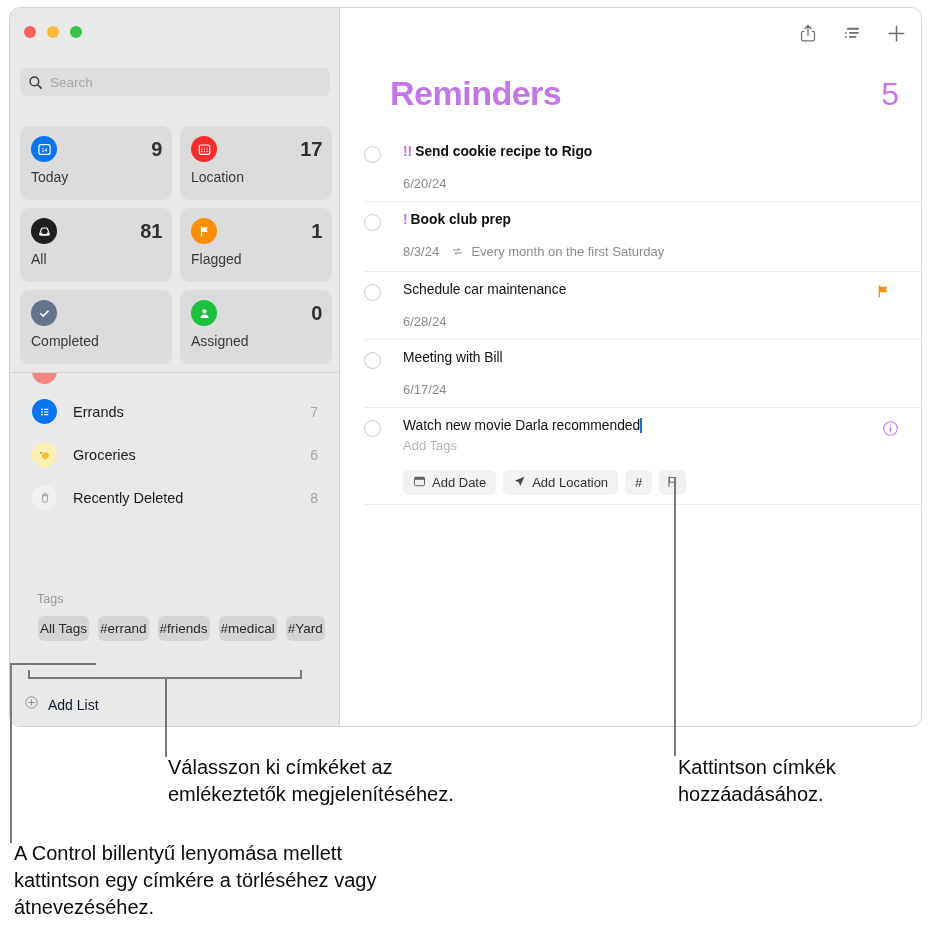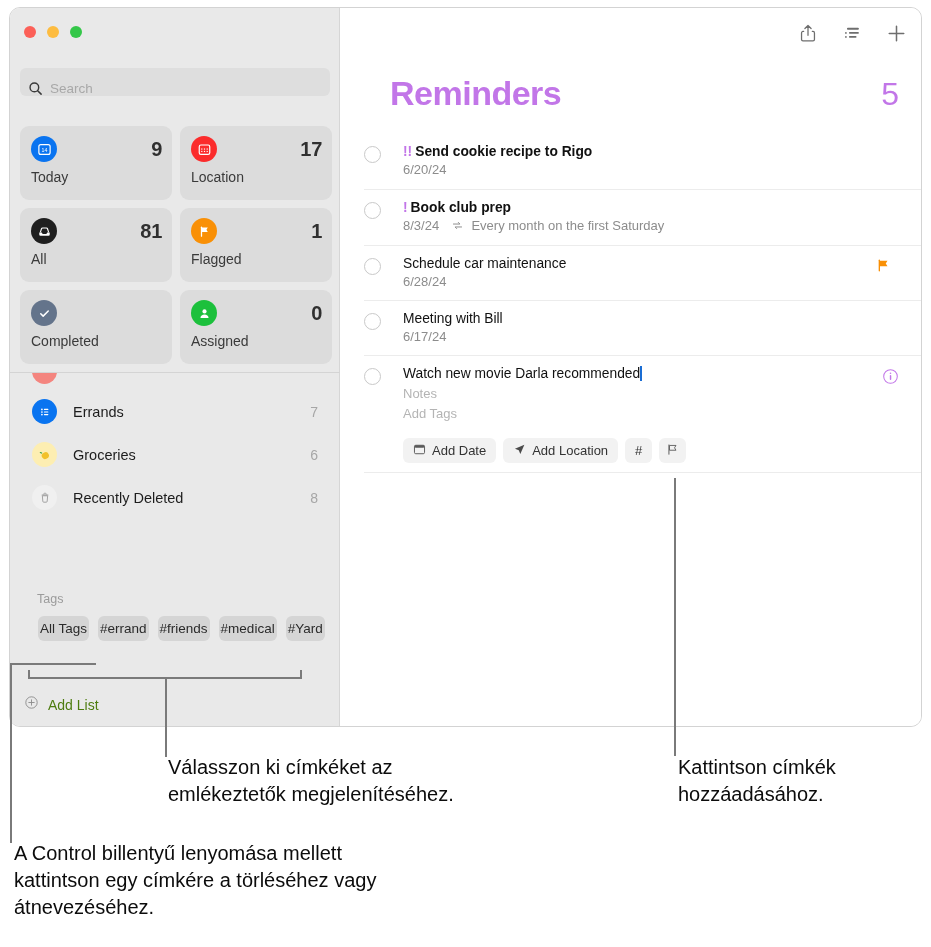--- a/index.html
+++ b/index.html
@@ -33,21 +33,21 @@
   .traffic { position: absolute; left: 14px; top: 18px; display: flex; gap: 11px; }
   .tl { width: 12px; height: 12px; border-radius: 50%; }
   .tl.red { background: #fc6058; }
   .tl.yellow { background: #fdbc40; }
   .tl.green { background: #34c749; }
 
   .search-wrap {
     position: absolute; left: 10px; top: 60px;
     width: 310px; height: 28px;
     background: #dedede; border-radius: 6px;
-    display: flex; align-items: flex-end; padding: 0 8px;
+    display: flex; align-items: center; padding: 0 8px;
   }
   .search-ico { width: 15px; height: 15px; flex: 0 0 15px; margin-right: 7px; }
   .search-input {
     border: 0; outline: 0; background: transparent;
     font-family: "Liberation Sans", sans-serif; font-size: 13.5px;
     color: #262626; width: 100%;
   }
   .search-input::placeholder { color: #a8a8a8; }
 
   
@@ -106,21 +106,21 @@
   .tags-wrap { position: absolute; left: 28px; top: 608px; width: 290px; display: flex; flex-wrap: wrap; gap: 7px 9px; }
   .tag-chip {
     background: #d5d5d5; border-radius: 6px;
     padding: 5px 2px; font-size: 13.5px; color: #2a2a2a;
   }
 
   .addlist {
     position: absolute; left: 14px; bottom: 12px;
     display: flex; align-items: center; gap: 9px;
   }
-  .addlist-label { font-size: 14px; color: #4d7c0f; }
+  .addlist-label { font-size: 14px; color: #0f172a; }
 
   
   .main { flex: 1; background: #fff; position: relative; }
   .toolbar { position: absolute; right: 14px; top: 14px; display: flex; align-items: center; gap: 22px; }
   .tb-btn { width: 22px; height: 22px; display: flex; align-items: center; justify-content: center; cursor: pointer; }
 
   .main-title-row {
     position: absolute; left: 26px; right: 22px; top: 66px;
     display: flex; align-items: baseline; justify-content: space-between; margin-left: 24px;
   }
@@ -135,21 +135,21 @@
   .rem-row + .rem-row { border-top: 1px solid #ececec; }
   .rem-last { border-bottom: 1px solid #ececec; }
   .rem-circle {
     width: 17px; height: 17px; border-radius: 50%;
     border: 1.4px solid #c9c9c9; flex: 0 0 17px; margin-top: 3px;
   }
   .rem-body { margin-left: 22px; flex: 1; }
   .rem-title { font-size: 13.8px; color: #111; font-weight: bold; line-height: 18px; }
   .rem-title.plain { font-weight: normal; color: #111; }
   .prio { color: #c276e8; font-weight: bold; margin-right: 3px; }
-  .rem-meta { font-size: 13px; color: #8c8c8c; margin-top: 0; line-height: 17px; }
+  .rem-meta { font-size: 13px; color: #8c8c8c; margin-top: 14px; line-height: 17px; }
   .repeat-ico { display: inline-block; vertical-align: -2px; margin: 0 4px 0 8px; }
   .rem-sub { font-size: 13px; color: #b4b4b4; margin-top: 2px; line-height: 18px; }
   .rem-flag { position: absolute; right: 30px; top: 12px; }
   .rem-info { position: absolute; right: 22px; top: 12px; }
   .caret { display: inline-block; width: 1.6px; height: 15px; background: #1a6dd4; vertical-align: -3px; }
 
   .chipbar { display: flex; align-items: center; gap: 7px; margin-top: 15px; }
   .abtn {
     background: #f2f2f2; border-radius: 6px; height: 25px;
     display: flex; align-items: center; gap: 6px;
@@ -434,21 +434,20 @@
           <div class="rem-body">
             <div class="rem-title plain">Meeting with Bill</div>
             <div class="rem-meta">6/17/24</div>
           </div>
         </div>
 
         <div class="rem-row rem-last">
           <div class="rem-circle"></div>
           <div class="rem-body">
             <div class="rem-title plain"><span>Watch new movie Darla recommended</span><span class="caret"></span></div>
-            <div class="rem-sub">Notes</div>
             <div class="rem-sub">Add Tags</div>
             <div class="chipbar">
               <div class="abtn">
                 <span>
                   <svg viewBox="0 0 16 16" width="13" height="13">
                       <rect x="1.8" y="2.8" width="12.4" height="10.4" rx="1.6" fill="none" stroke="#5a5a5a" stroke-width="1.2"></rect>
                       <rect x="1.8" y="2.8" width="12.4" height="3" rx="1.4" fill="#5a5a5a"></rect>
                     </svg>
                 </span>
                 <span>Add Date</span>

